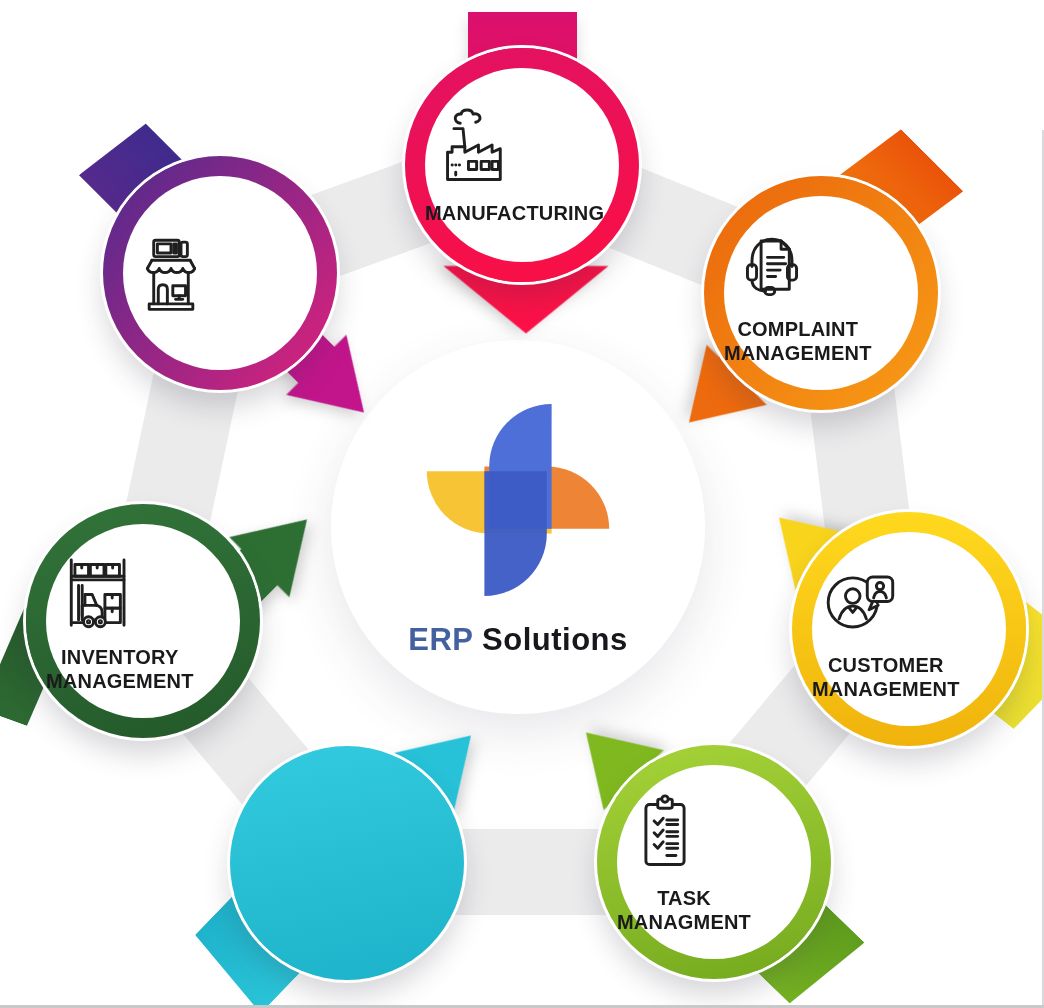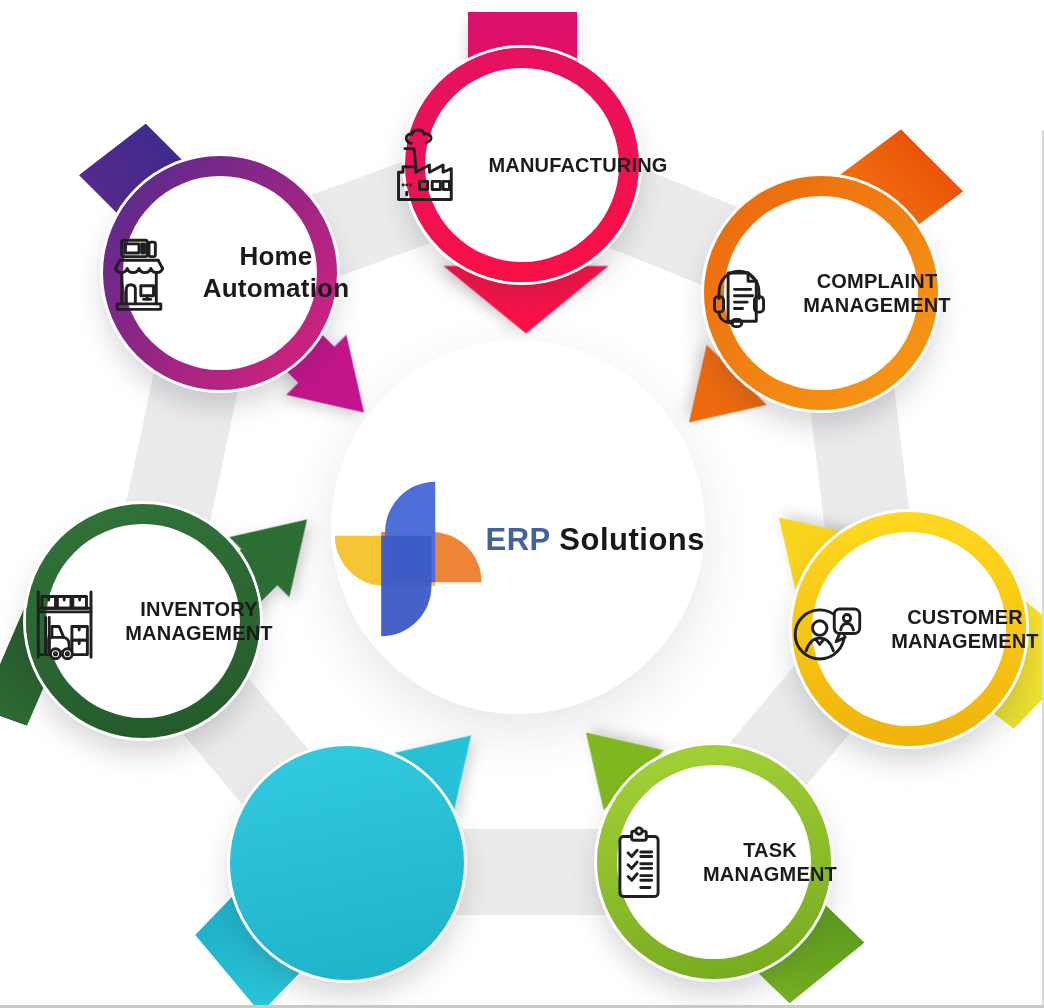--- a/index.html
+++ b/index.html
@@ -10,34 +10,34 @@
   
   .band{
     position:absolute;height:86px;background:#ebebec;z-index:0;
     transform-origin:center center;
   }
   
   .center-circle{
     position:absolute;left:331px;top:340px;width:374px;height:374px;
     background:#fff;border-radius:50%;z-index:1;
     box-shadow:0 18px 50px rgba(60,60,80,.12);
-    display:flex;flex-direction:row;align-items:center;
+    display:flex;flex-direction:column;align-items:center;
   }
   .logo{margin-top:64px;width:192px;height:192px;}
   .brand{margin-top:26px;font-size:31px;font-weight:bold;letter-spacing:.5px;white-space:nowrap;}
   
   .node{position:absolute;width:234px;height:234px;z-index:2;}
   .ring{
     position:absolute;left:0;top:0;width:234px;height:234px;border-radius:50%;
     background:linear-gradient(var(--ga,168deg),var(--c1),var(--c2));
     box-shadow:0 0 0 3px #fff,0 16px 28px rgba(50,50,70,.20);z-index:2;
   }
   .inner{
     position:absolute;left:20px;top:20px;width:194px;height:194px;border-radius:50%;
-    background:#fff;z-index:3;display:flex;flex-direction:row;align-items:center;
+    background:#fff;z-index:3;display:flex;flex-direction:column;align-items:flex-start;
     justify-content:center;gap:16px;text-align:center;
   }
   .inner svg.icon{flex:0 0 auto;}
   .label{
     font-weight:bold;font-size:20px;line-height:1.22;color:#1a1a1c;
     letter-spacing:.2px;white-space:pre-line;
   }
   .label.big{font-size:26px;}
   .head{position:absolute;z-index:1;filter:drop-shadow(0 6px 7px rgba(0,0,0,.18));}
   .tail{
@@ -217,20 +217,18 @@
         <rect x="61" y="10" width="7" height="16" rx="2"></rect>
         <path d="M29 30h42"></path>
           <path d="M29 30l-5 9M71 30l5 9"></path>
         <path d="M24 39c2 6 11 6 13 0c2 6 11 6 13 0c2 6 11 6 13 0c2 6 11 6 13 0"></path>
         <path d="M31 44v34M69 44v34"></path>
         <path d="M36 78V62c0-3 2-5 5-5s5 2 5 5v16"></path>
         <rect x="52" y="58" width="14" height="11"></rect>
           <path d="M59 69v4M55 73h8"></path>
         <rect x="26" y="78" width="48" height="6"></rect>
       </svg>
-      <div class="label big">Home
-Automation</div>
     </div>
   </div>
 
   <div class="edge-right"></div>
   <div class="edge-bottom"></div>
 </div>
 
 </body></html>

